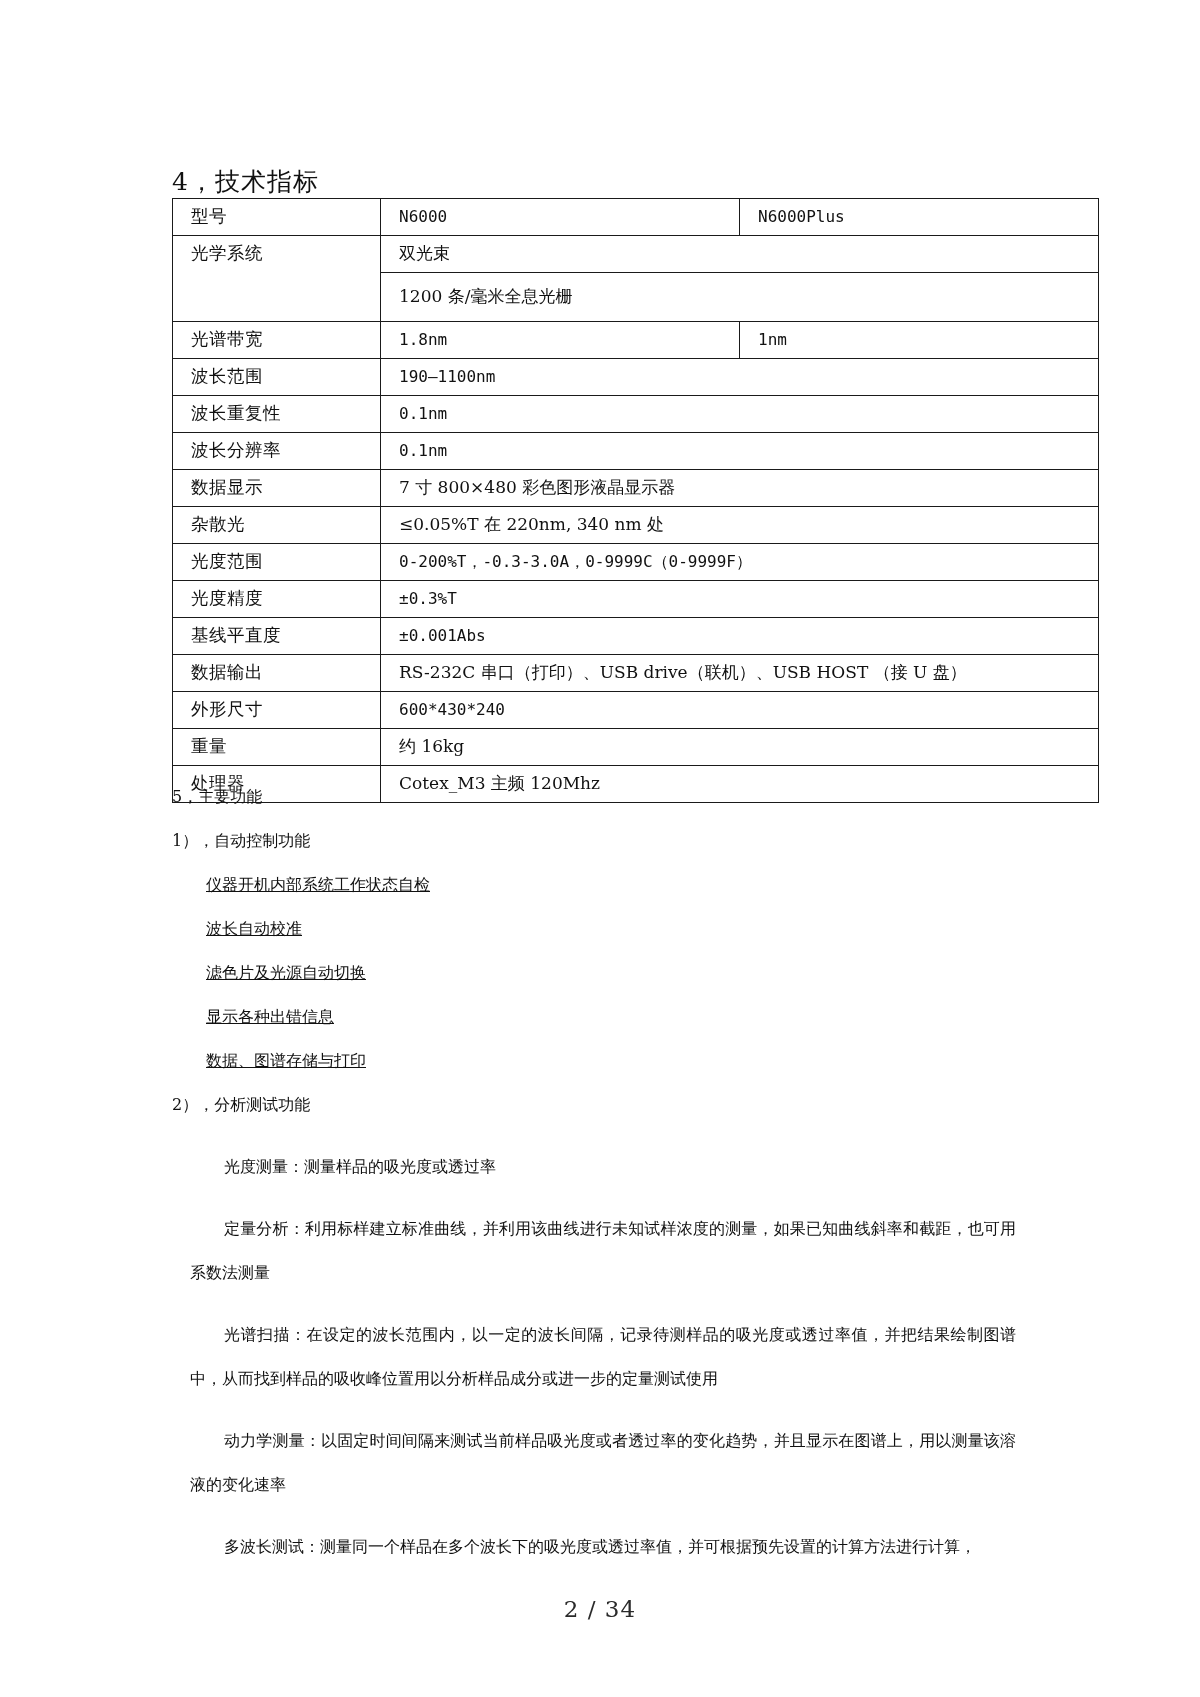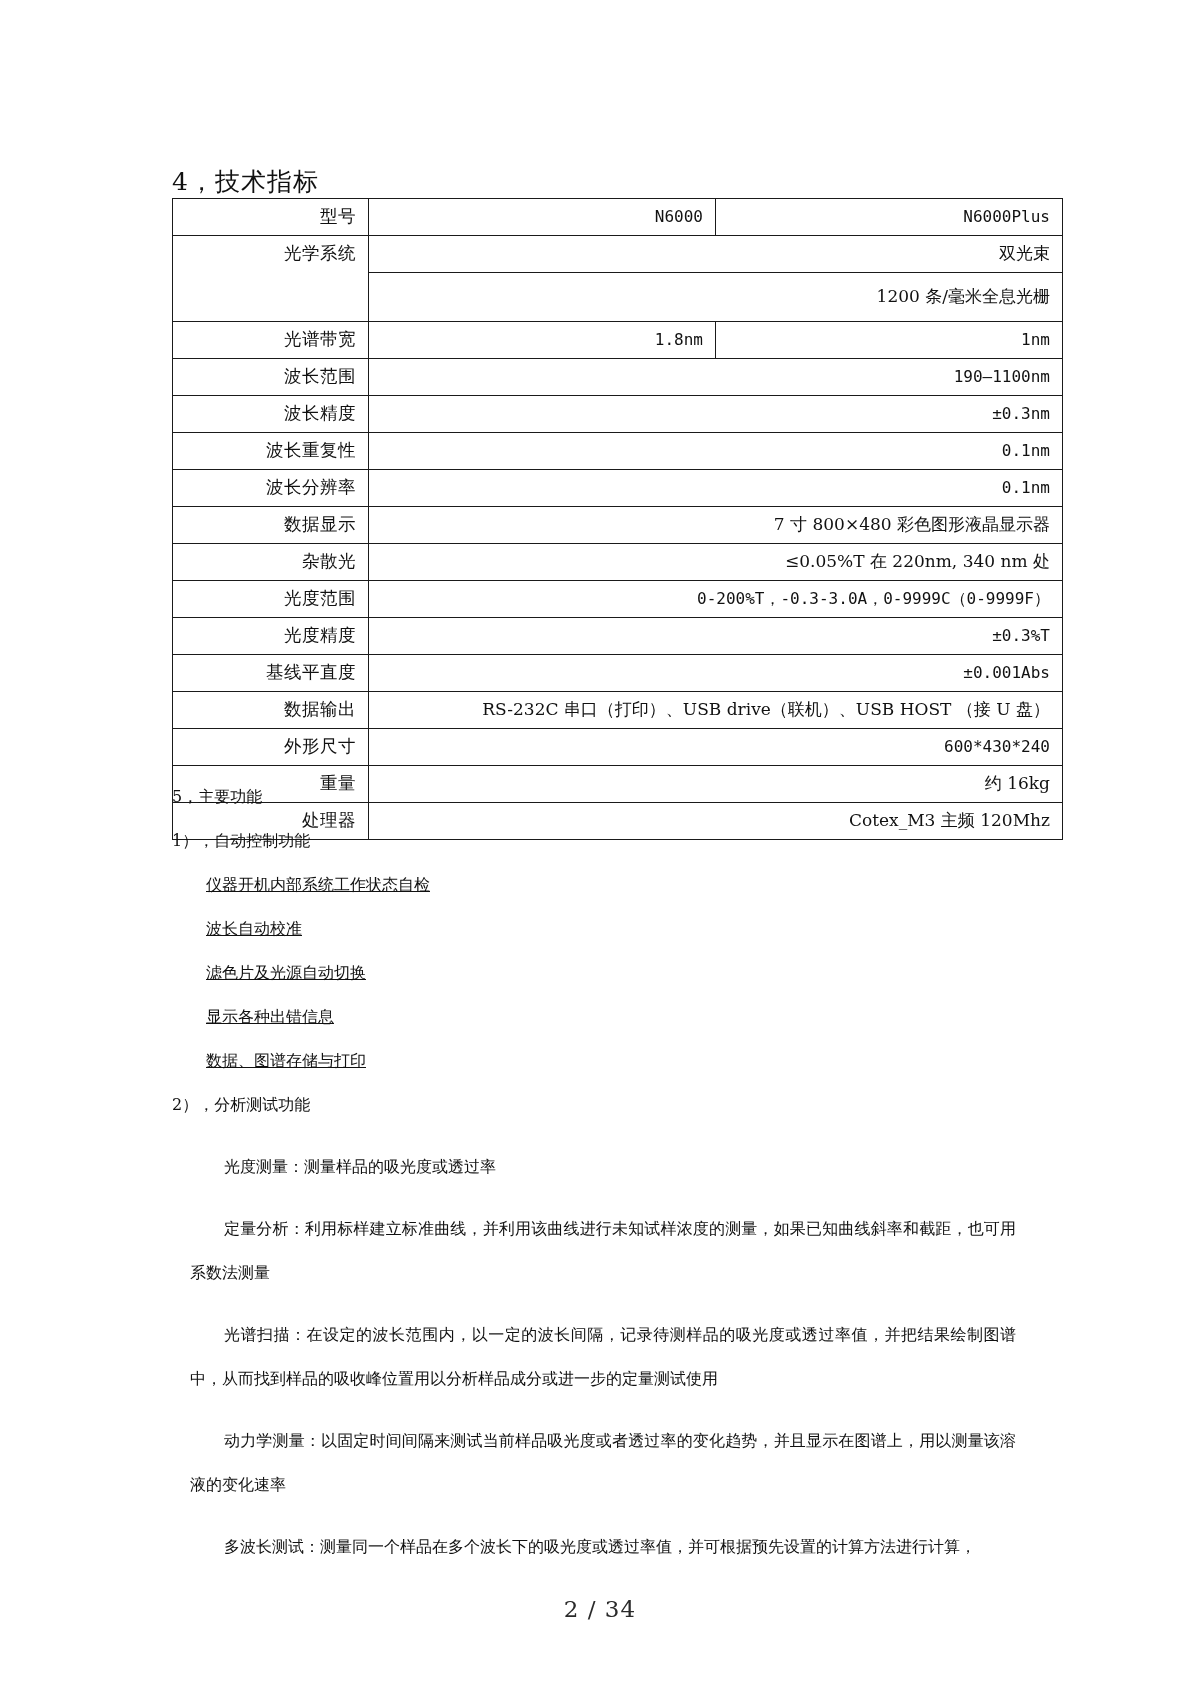--- a/index.html
+++ b/index.html
@@ -40,23 +40,23 @@
     position: absolute;
     left: 172px;
     top: 198px;
     width: 858px;
     border-collapse: collapse;
     table-layout: fixed;
     font-family: "DejaVu Serif", "Liberation Serif", serif;
   }
   .spec-table td {
     border: 1px solid #1a1a1a;
-    text-align: right;
+    text-align: left;
     vertical-align: middle;
-    padding: 2px 12px;
+    padding: 2px 18px;
     font-size: 17px;
     line-height: 1.25;
     height: 32px;
     color: #111;
     white-space: nowrap;
   }
   .spec-table td.label {
     width: 171px;
     font-size: 17.5px;
     letter-spacing: 0.5px;
@@ -132,24 +132,20 @@
           <td colspan="2" class="val-mix">1200 条/毫米全息光栅</td>
         </tr>
         <tr>
           <td class="label">光谱带宽</td>
           <td class="val-narrow val-mono">1.8nm</td>
           <td class="val-narrow val-mono">1nm</td>
         </tr>
         <tr>
           <td class="label">波长范围</td>
           <td colspan="2" class="val-mono">190—1100nm</td>
-        </tr>
-        <tr>
-          <td class="label">波长精度</td>
-          <td colspan="2" class="val-mono">±0.3nm</td>
         </tr>
         <tr>
           <td class="label">波长重复性</td>
           <td colspan="2" class="val-mono">0.1nm</td>
         </tr>
         <tr>
           <td class="label">波长分辨率</td>
           <td colspan="2" class="val-mono">0.1nm</td>
         </tr>
         <tr>

